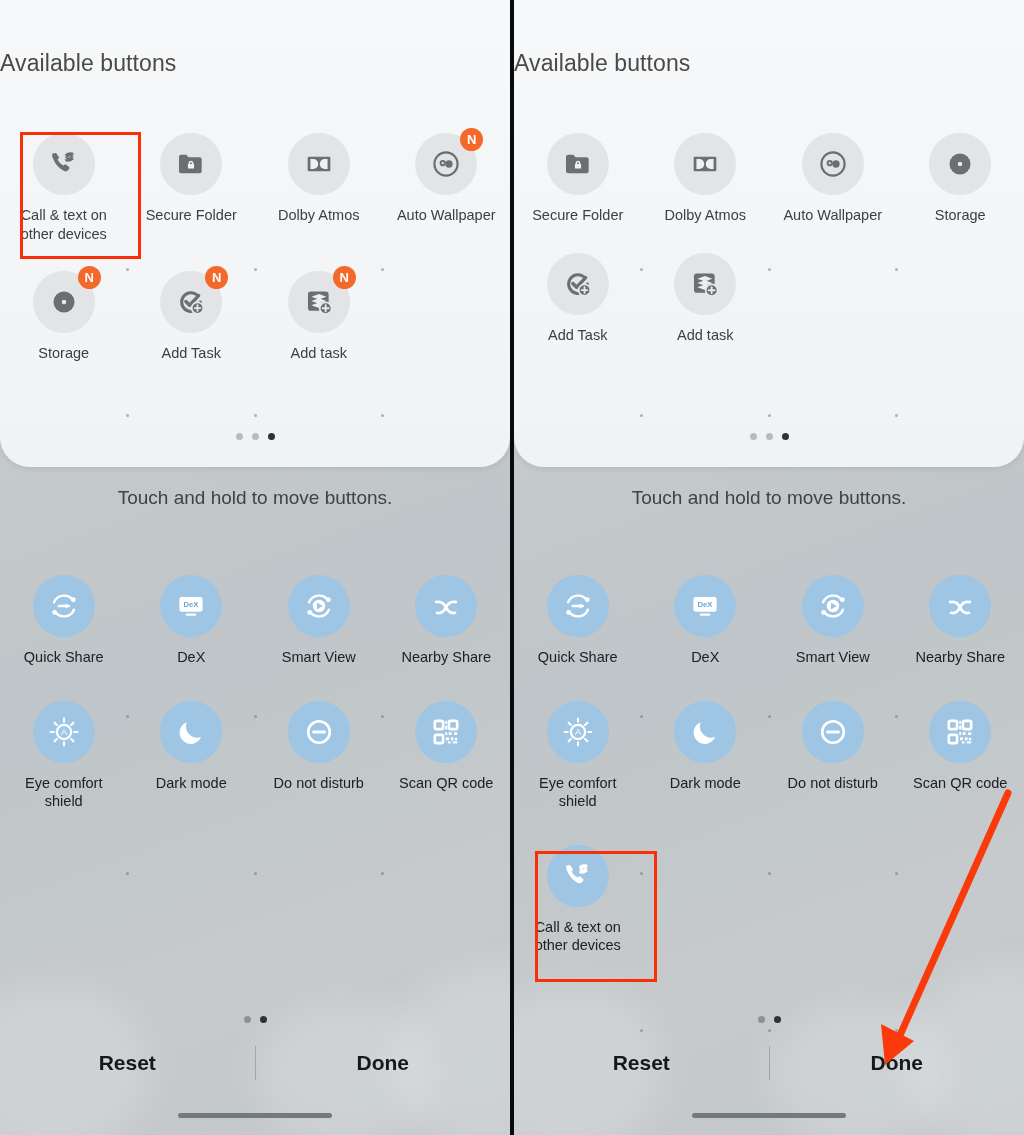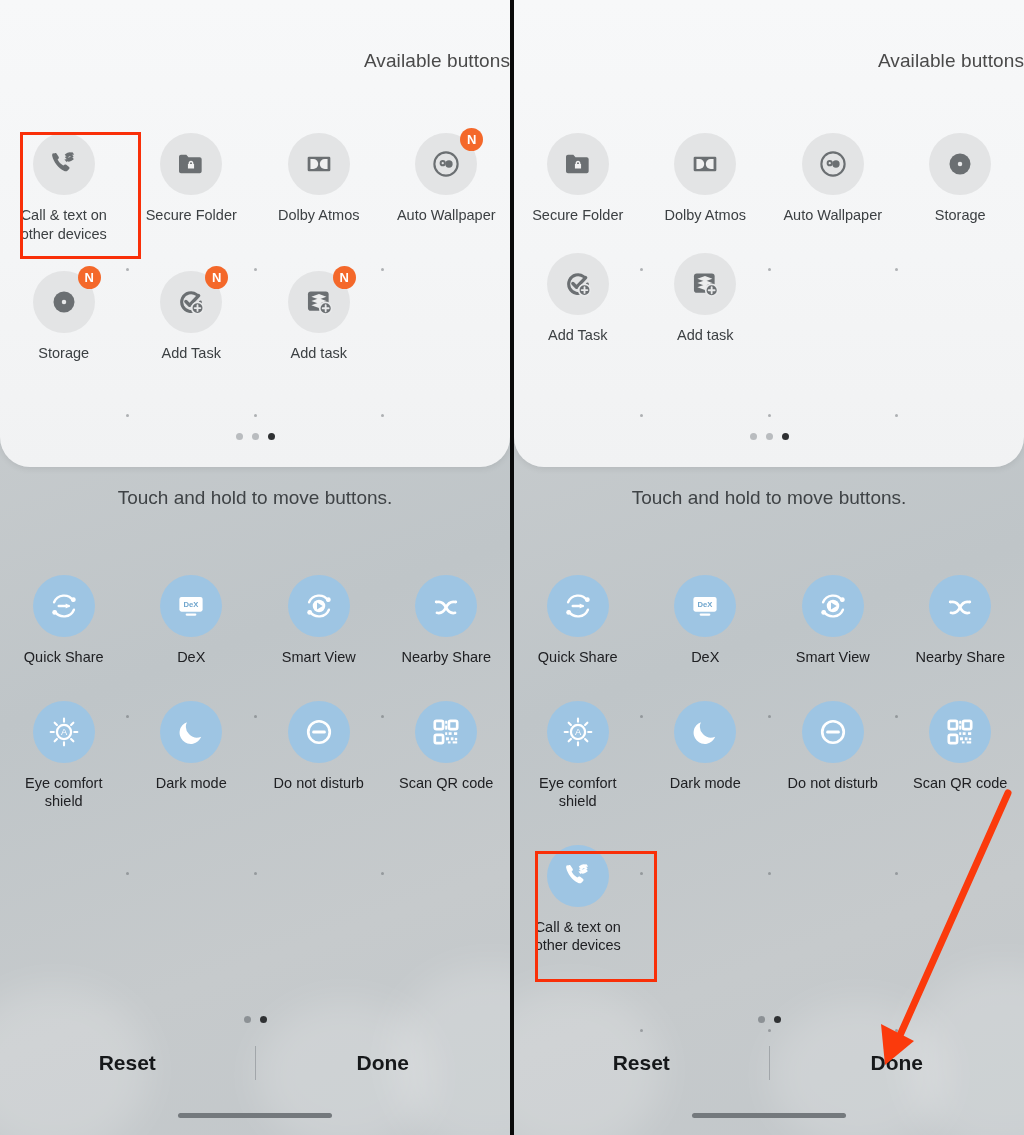--- a/index.html
+++ b/index.html
@@ -18,22 +18,22 @@
   .blob{position:absolute;border-radius:50%;background:rgba(255,255,255,0.18);filter:blur(18px);pointer-events:none;}
 
   
   .sheet{
     position:absolute;left:0;right:0;top:0;height:467px;
     background:linear-gradient(180deg,#f7f8f9 0%,#f4f5f6 55%,#f1f2f3 100%);
     border-bottom-left-radius:30px;border-bottom-right-radius:30px;
     box-shadow:0 2px 6px rgba(0,0,0,0.08);
   }
   .sheet-title{
-    position:absolute;top:50px;left:0;right:0;text-align:right;
-    font-size:19px;color:#4a4a4a;letter-spacing:.1px;
+    position:absolute;top:50px;left:0;right:0;text-align:left;
+    font-size:23px;color:#4a4a4a;letter-spacing:.1px;
   }
   .hint{
     position:absolute;top:487px;left:0;right:0;text-align:center;
     font-size:19px;color:#3f4346;
   }
 
   .grid{position:absolute;left:0;right:0;display:flex;flex-wrap:wrap;}
   .cell{width:25%;box-sizing:border-box;display:flex;flex-direction:column;
     align-items:center;position:relative;}
   .ic-wrap{position:relative;width:62px;height:62px;}

